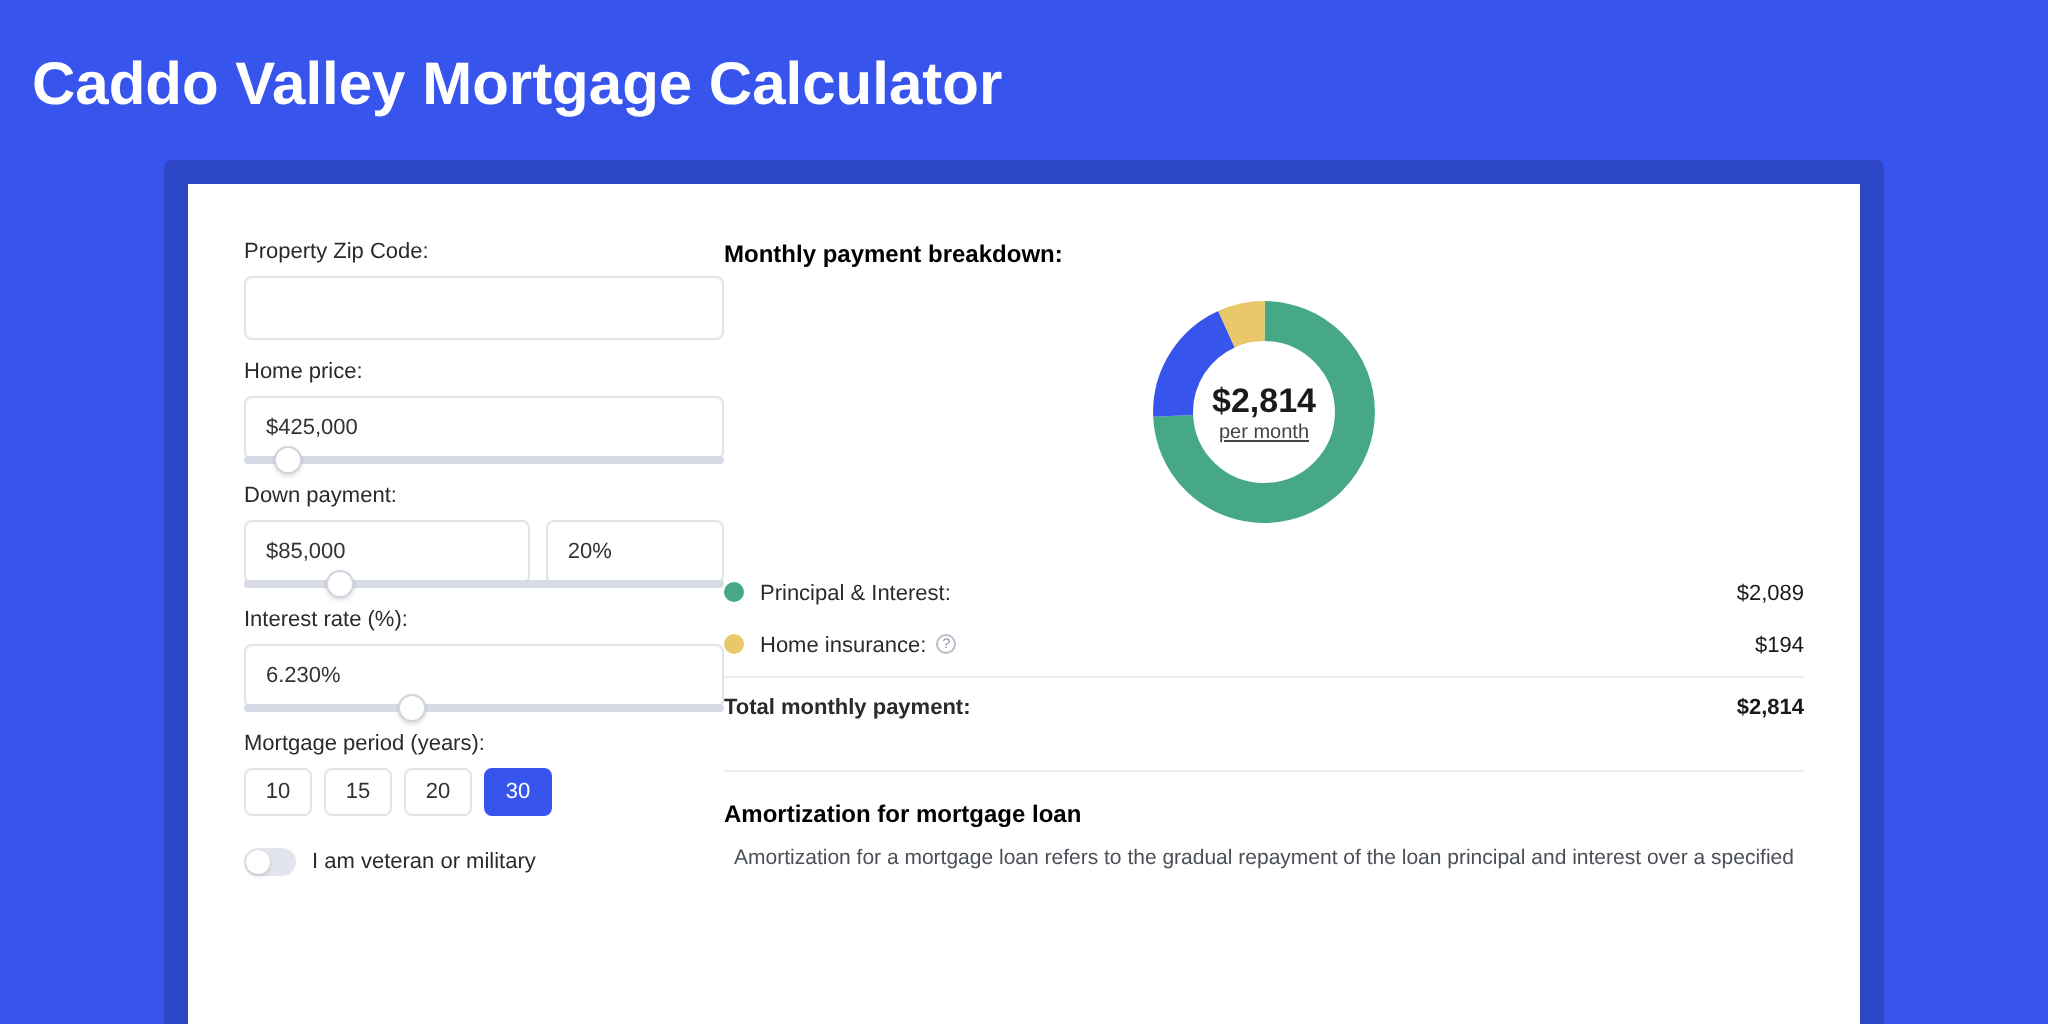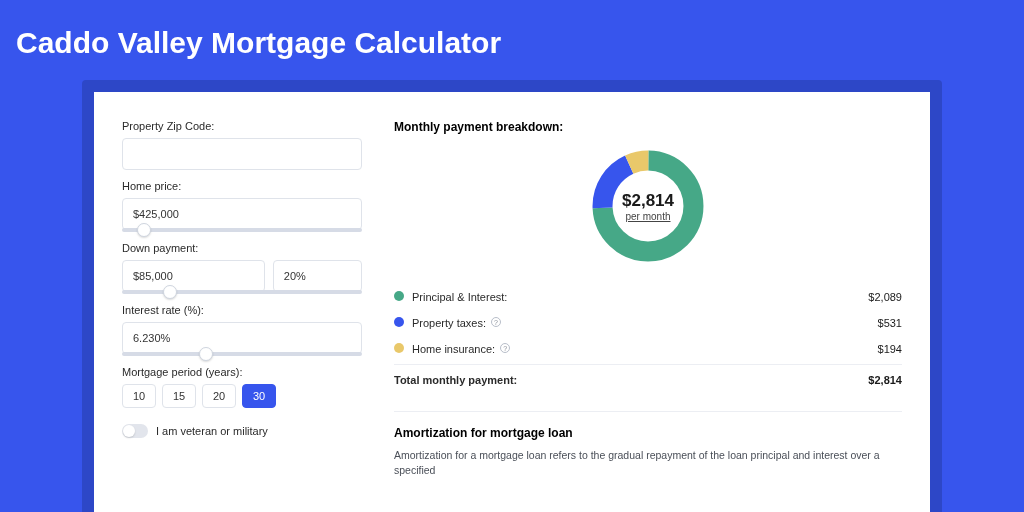--- a/index.html
+++ b/index.html
@@ -24,21 +24,21 @@
     border-radius: 4px 4px 0 0;
   }
   .inner-card {
     background: #fff;
     border-radius: 0;
     display: flex;
     padding: 28px 28px 0;
     min-height: 420px;
   }
   .left-col { width: 240px; flex-shrink: 0; }
-  .right-col { flex: 1; margin-left: 32px; }
+  .right-col { flex: 1; }
   .field-label {
     font-size: 11px;
     color: #2a2a2a;
     margin-bottom: 6px;
     display: block;
   }
   .input {
     width: 100%;
     height: 32px;
     border: 1px solid #dfe3ea;
@@ -173,21 +173,21 @@
     border-top: 1px solid #eceef3;
     padding-top: 9px;
     margin-top: 2px;
   }
   .amort {
     border-top: 1px solid #eceef3;
     margin-top: 18px;
     padding-top: 14px;
   }
   .amort-title { font-size: 12px; font-weight: 700; margin-bottom: 8px; }
-  .amort-text { font-size: 10.5px; color: #4a4f58; line-height: 1.4; }
+  .amort-text { font-size: 10.5px; color: #4a4f58; line-height: 1.4; text-align: center; }
 </style>
 </head>
 <body>
 
 <h1 class="page-title">Caddo Valley Mortgage Calculator</h1>
 
 <div class="outer-card">
   <div class="inner-card">
 
     <div class="left-col">
@@ -259,26 +259,20 @@
         </div>
       </div>
 
       <div>
           <div class="legend-row">
             <span class="legend-dot" style="background: rgb(70, 168, 135);"></span>
             <span class="legend-label">Principal &amp; Interest:</span>
             <span class="legend-value">$2,089</span>
           </div>
           <div class="legend-row">
-            <span class="legend-dot" style="background: rgb(55, 85, 237);"></span>
-            <span class="legend-label">Property taxes:</span>
-            <span class="info-icon">?</span>
-            <span class="legend-value">$531</span>
-          </div>
-          <div class="legend-row">
             <span class="legend-dot" style="background: rgb(233, 200, 106);"></span>
             <span class="legend-label">Home insurance:</span>
             <span class="info-icon">?</span>
             <span class="legend-value">$194</span>
           </div>
         </div>
 
       <div class="legend-row legend-total">
         <span class="legend-label">Total monthly payment:</span>
         <span class="legend-value">$2,814</span>

